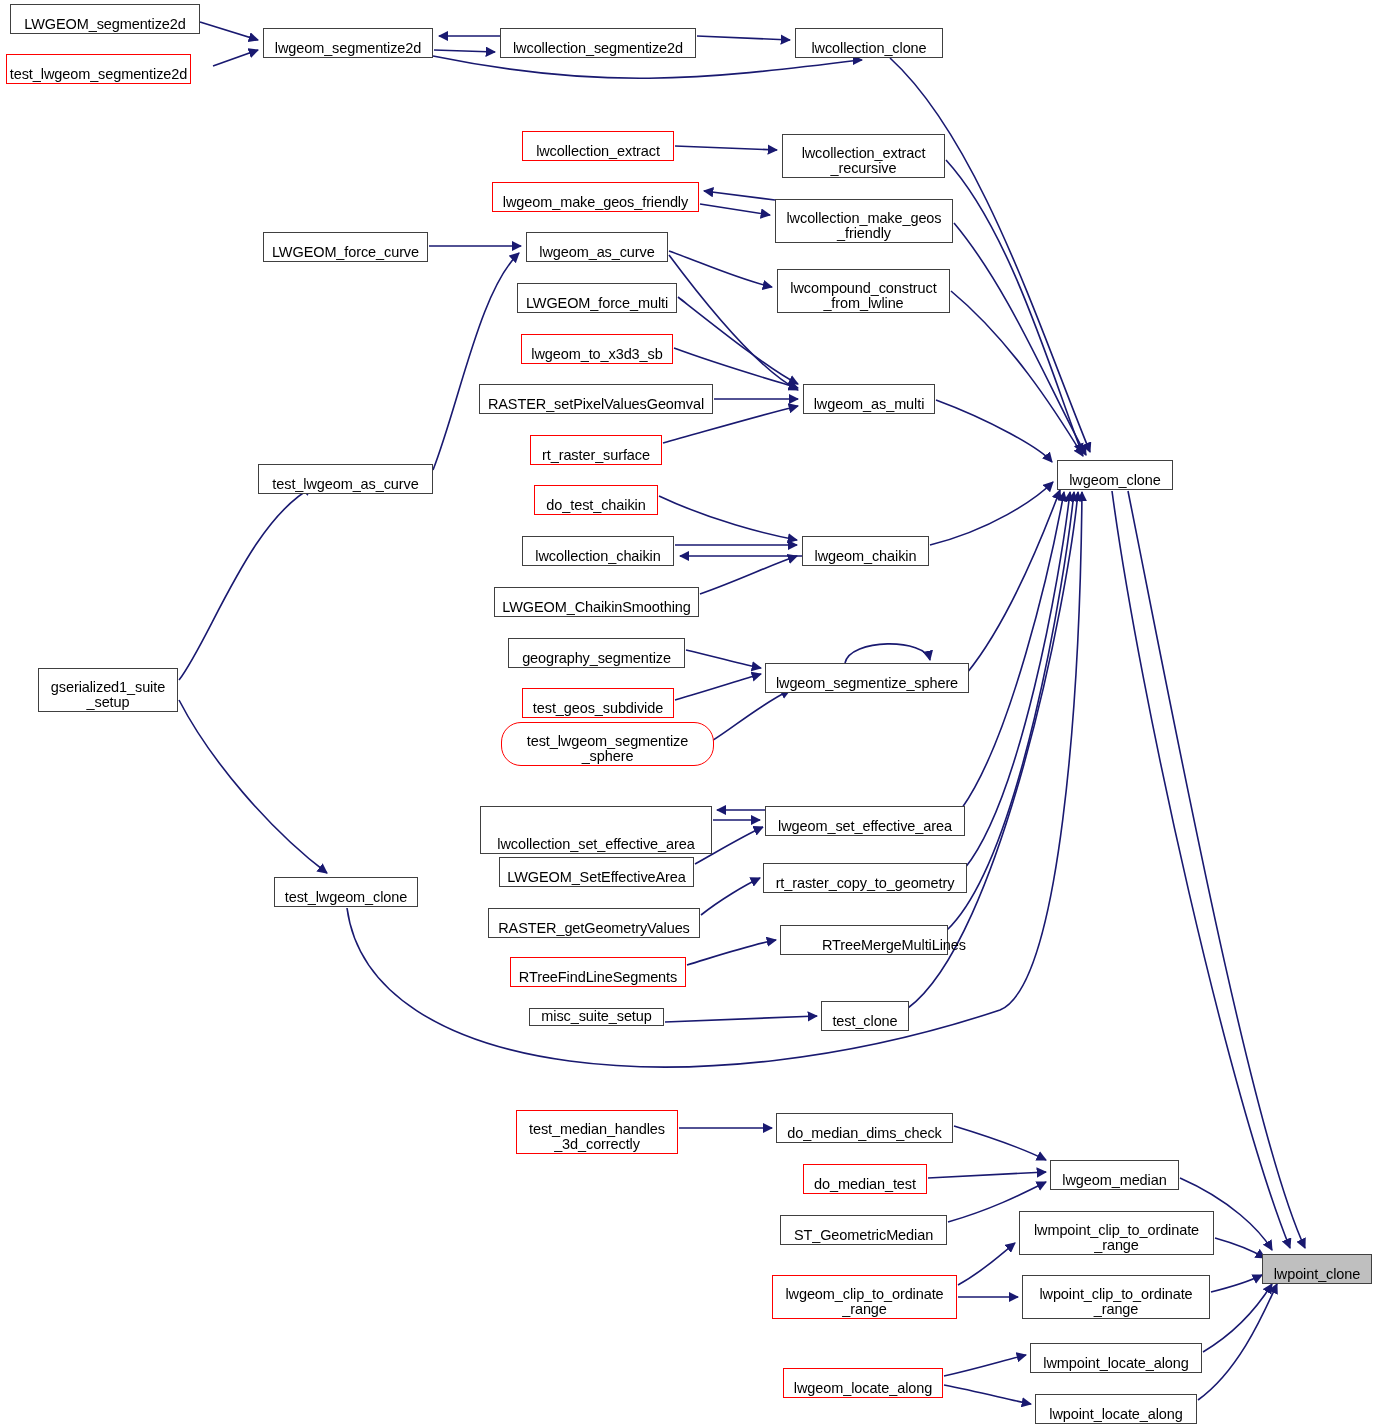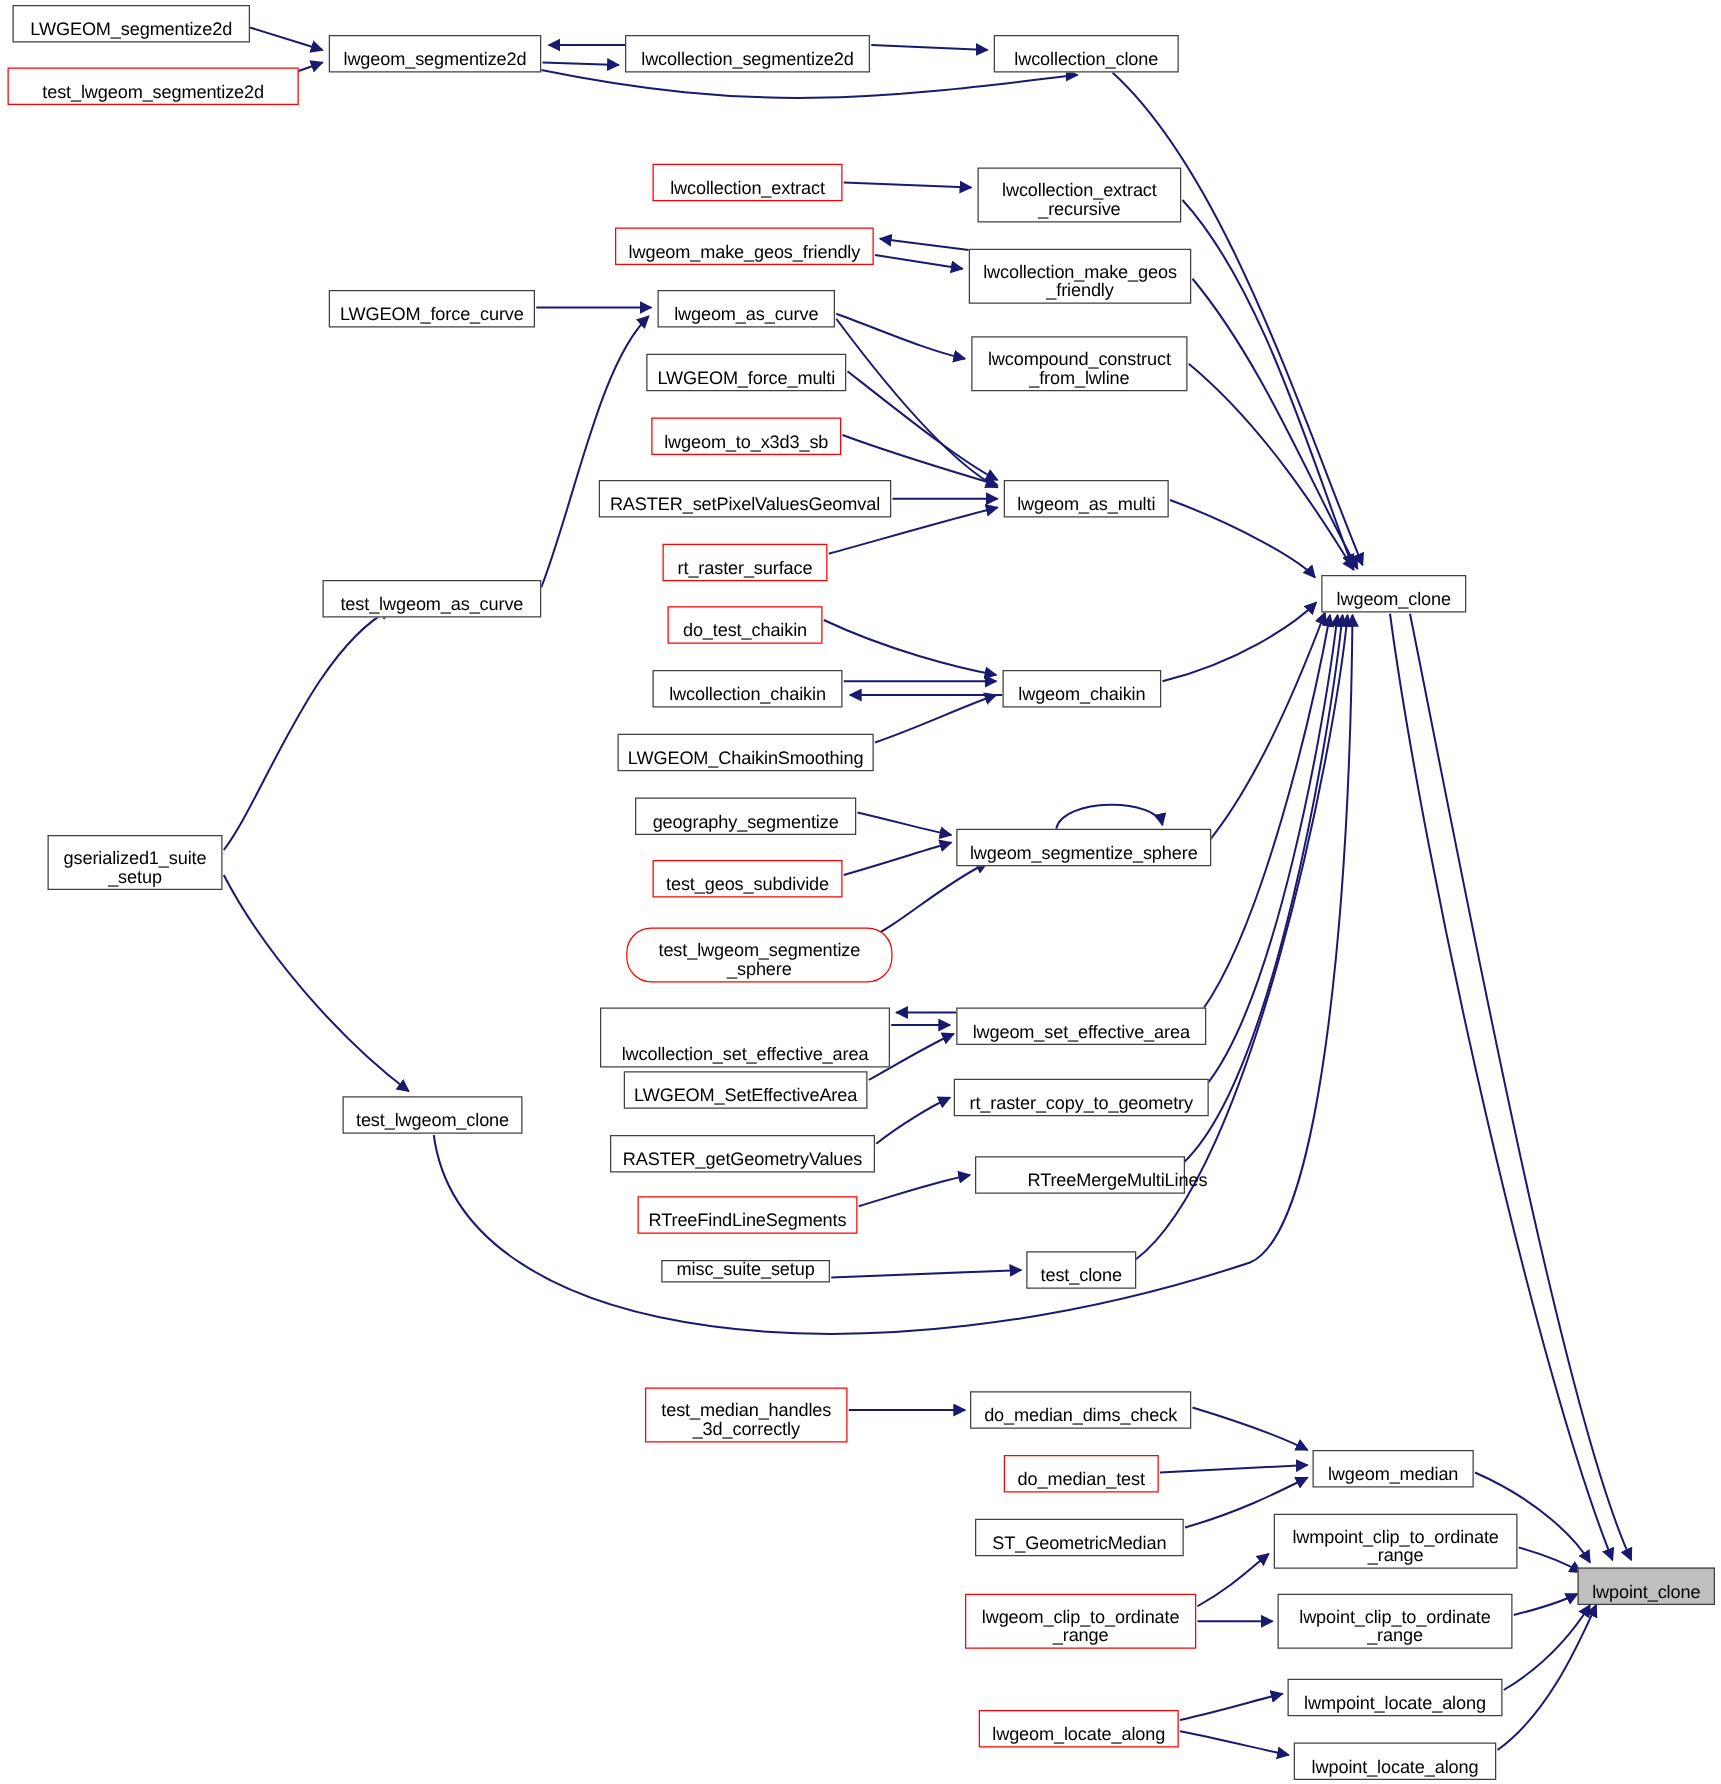--- a/index.html
+++ b/index.html
@@ -117,21 +117,21 @@
       <path d="M1211,1292 C1235,1286 1252,1280 1262,1275"></path>
 
       <path d="M944,1376 C980,1368 1005,1360 1026,1355"></path>
       <path d="M944,1385 C980,1392 1010,1400 1031,1404"></path>
       <path d="M1203,1352 C1240,1330 1262,1300 1272,1284"></path>
       <path d="M1198,1400 C1240,1370 1265,1310 1277,1284"></path>
     </g>
   </svg>
 <div class="node" style="left: 10px; top: 4px; width: 190px; height: 30px;"><span>LWGEOM_segmentize2d</span></div>
     <div class="node" style="left: 263px; top: 28px; width: 170px; height: 30px;"><span>lwgeom_segmentize2d</span></div>
-    <div class="node red" style="left: 6px; top: 54px; width: 233px; height: 30px;"><span>test_lwgeom_segmentize2d</span></div>
+    <div class="node red" style="left: 6px; top: 54px; width: 185px; height: 30px;"><span>test_lwgeom_segmentize2d</span></div>
     <div class="node" style="left: 500px; top: 28px; width: 196px; height: 30px;"><span>lwcollection_segmentize2d</span></div>
     <div class="node" style="left: 795px; top: 28px; width: 148px; height: 30px;"><span>lwcollection_clone</span></div>
     <div class="node red" style="left: 522px; top: 131px; width: 152px; height: 30px;"><span>lwcollection_extract</span></div>
     <div class="node" style="left: 782px; top: 134px; width: 163px; height: 44px;"><span>lwcollection_extract
 _recursive</span></div>
     <div class="node red" style="left: 492px; top: 182px; width: 207px; height: 30px;"><span>lwgeom_make_geos_friendly</span></div>
     <div class="node" style="left: 775px; top: 199px; width: 178px; height: 44px;"><span>lwcollection_make_geos
 _friendly</span></div>
     <div class="node" style="left: 263px; top: 232px; width: 165px; height: 30px;"><span>LWGEOM_force_curve</span></div>
     <div class="node" style="left: 526px; top: 232px; width: 142px; height: 30px;"><span>lwgeom_as_curve</span></div>
@@ -146,21 +146,21 @@
     <div class="node" style="left: 258px; top: 464px; width: 175px; height: 30px;"><span>test_lwgeom_as_curve</span></div>
     <div class="node red" style="left: 534px; top: 485px; width: 124px; height: 30px;"><span>do_test_chaikin</span></div>
     <div class="node" style="left: 522px; top: 536px; width: 152px; height: 30px;"><span>lwcollection_chaikin</span></div>
     <div class="node" style="left: 802px; top: 536px; width: 127px; height: 30px;"><span>lwgeom_chaikin</span></div>
     <div class="node" style="left: 494px; top: 587px; width: 205px; height: 30px;"><span>LWGEOM_ChaikinSmoothing</span></div>
     <div class="node" style="left: 508px; top: 638px; width: 177px; height: 30px;"><span>geography_segmentize</span></div>
     <div class="node" style="left: 765px; top: 663px; width: 204px; height: 30px;"><span>lwgeom_segmentize_sphere</span></div>
     <div class="node red" style="left: 522px; top: 688px; width: 152px; height: 30px;"><span>test_geos_subdivide</span></div>
     <div class="node" style="left: 38px; top: 668px; width: 140px; height: 44px;"><span>gserialized1_suite
 _setup</span></div>
-    <div class="node red" style="left: 501px; top: 742px; width: 213px; height: 44px; border-radius: 20px;"><span>test_lwgeom_segmentize
+    <div class="node red" style="left: 501px; top: 722px; width: 213px; height: 44px; border-radius: 20px;"><span>test_lwgeom_segmentize
 _sphere</span></div>
     <div class="node" style="left: 480px; top: 806px; width: 232px; height: 48px;"><span>lwcollection_set_effective_area</span></div>
     <div class="node" style="left: 765px; top: 806px; width: 200px; height: 30px;"><span>lwgeom_set_effective_area</span></div>
     <div class="node" style="left: 499px; top: 857px; width: 195px; height: 30px;"><span>LWGEOM_SetEffectiveArea</span></div>
     <div class="node" style="left: 763px; top: 863px; width: 204px; height: 30px;"><span>rt_raster_copy_to_geometry</span></div>
     <div class="node" style="left: 488px; top: 908px; width: 212px; height: 30px;"><span>RASTER_getGeometryValues</span></div>
     <div class="node" style="left: 780px; top: 925px; width: 168px; height: 30px; padding-left: 41px;"><span>RTreeMergeMultiLines</span></div>
     <div class="node" style="left: 274px; top: 877px; width: 144px; height: 30px;"><span>test_lwgeom_clone</span></div>
     <div class="node red" style="left: 510px; top: 957px; width: 176px; height: 30px;"><span>RTreeFindLineSegments</span></div>
     <div class="node" style="left: 529px; top: 1008px; width: 135px; height: 18px;"><span>misc_suite_setup</span></div>

